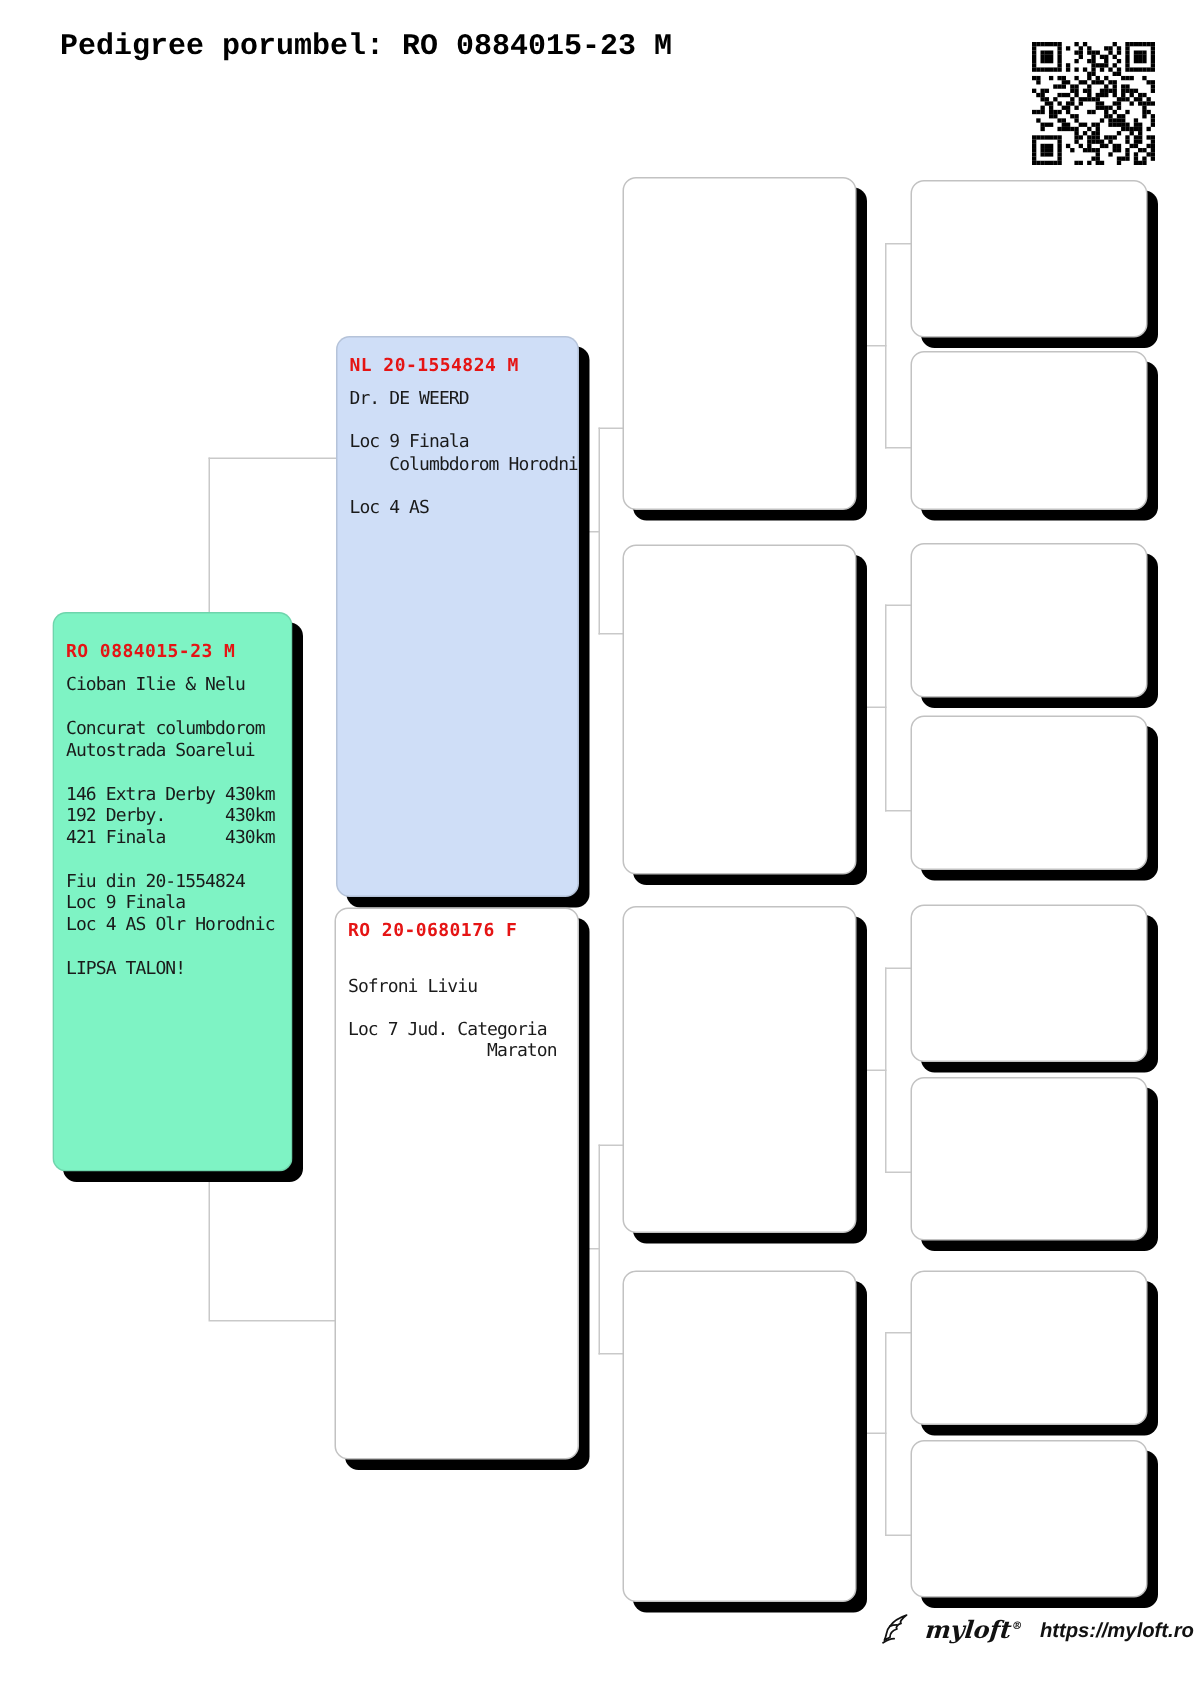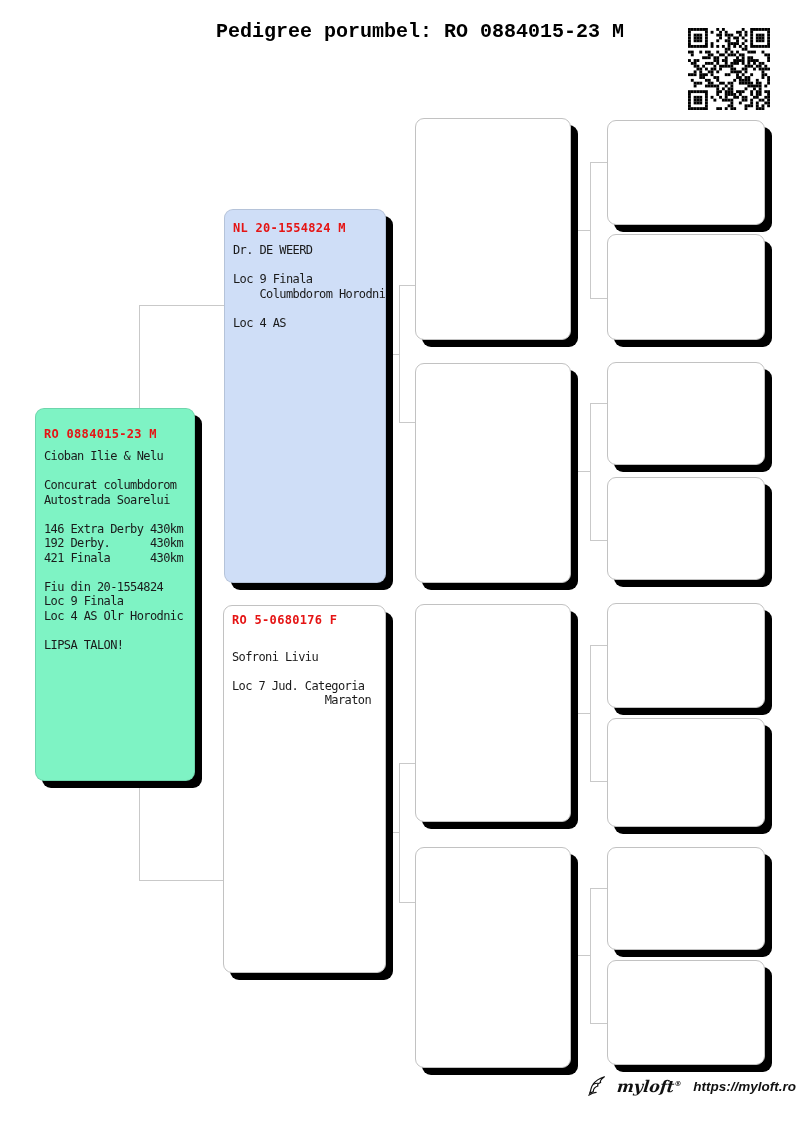--- a/index.html
+++ b/index.html
@@ -1,18 +1,18 @@
 <!DOCTYPE html>
 <html style="--ring: #e51414; --conn: #c9c9c9; --shadow: #000000;"><head>
 <meta charset="utf-8">
 <style>
   html,body{margin:0;padding:0;background:#fff;}
   .page{position:relative;width:800px;height:1131px;background:#ffffff;overflow:hidden;
         font-family:"DejaVu Sans Mono",monospace;}
-  .title{position:absolute;top:20px;left:40px;right:0;text-align:center;
+  .title{position:absolute;top:20px;left:40px;right:0;text-align:left;
          font-family:"Liberation Mono",monospace;font-weight:bold;font-size:20px;
          letter-spacing:0px;color:#000;white-space:pre;}
   .qr{position:absolute;left:688px;top:28px;}
   .cline{position:absolute;background:var(--conn,#c9c9c9);z-index:1;}
   .box{position:absolute;box-sizing:border-box;background:#fff;border:1px solid #c2c2c2;
        border-radius:9px;box-shadow:7px 7px 0 var(--shadow,#000);z-index:2;
        padding:8px 8px;overflow:hidden;}
   .box.subject{border-color:rgba(0,0,0,0.12);padding-top:18px;}
   .box.sire{border-color:rgba(0,0,0,0.12);padding-top:11px;}
   .box.dam{padding-top:7px;}
@@ -477,31 +477,31 @@
 192 Derby.      430km
 421 Finala      430km
 
 Fiu din 20-1554824
 Loc 9 Finala
 Loc 4 AS Olr Horodnic
 
 LIPSA TALON!</div>
   </div>
 
-  <div class="box sire" style="left: 224px; top: 209px; width: 162px; height: 374px; background: rgb(207, 222, 247);">
+  <div class="box sire" style="left: 224px; top: 224px; width: 162px; height: 374px; background: rgb(207, 222, 247);">
     <div class="ring">NL 20-1554824 M</div>
     <div class="blines">Dr. DE WEERD
 
 Loc 9 Finala
     Columbdorom Horodnic
 
 Loc 4 AS</div>
   </div>
   <div class="box dam" style="left: 223px; top: 605px; width: 163px; height: 368px; background: rgb(255, 255, 255);">
-    <div class="ring">RO 5-0680176 F</div>
+    <div class="ring">RO 20-0680176 F</div>
     <div class="blines">
 Sofroni Liviu
 
 Loc 7 Jud. Categoria
               Maraton</div>
   </div>
 
   <div class="box" style="left:415px;top:118px;width:156px;height:222px"></div>
   <div class="box" style="left:415px;top:363px;width:156px;height:220px"></div>
   <div class="box" style="left:415px;top:604px;width:156px;height:218px"></div>

